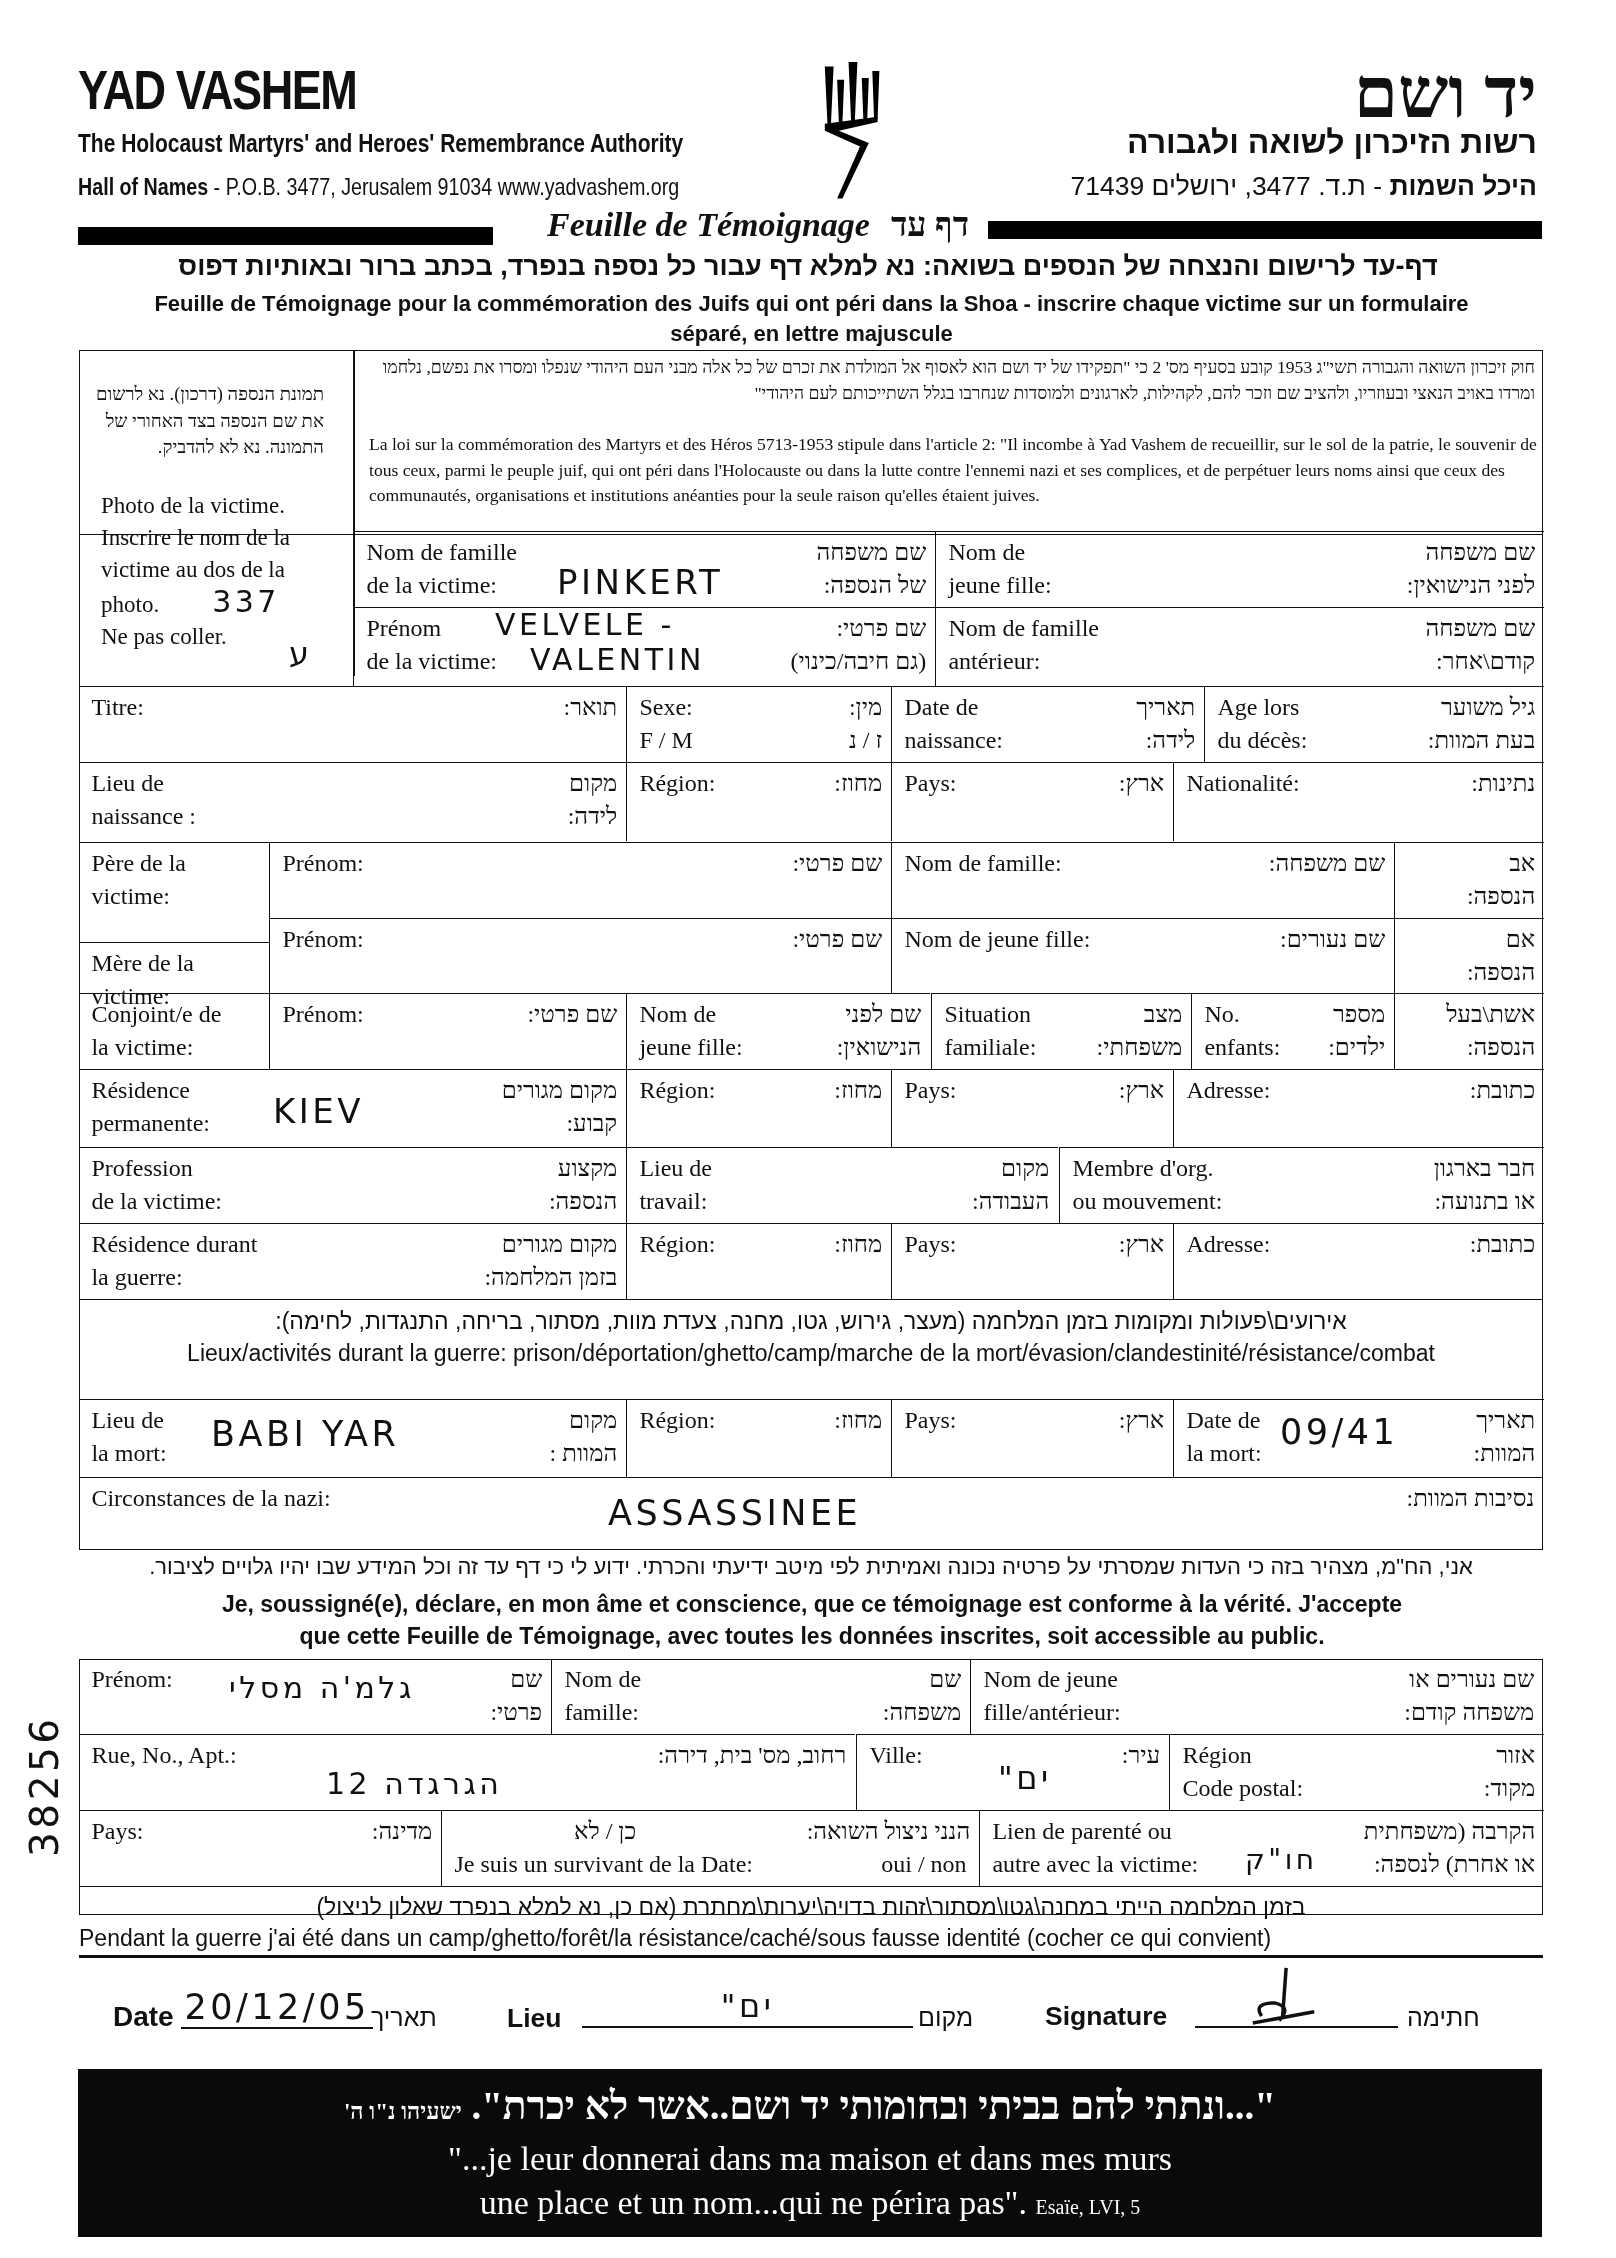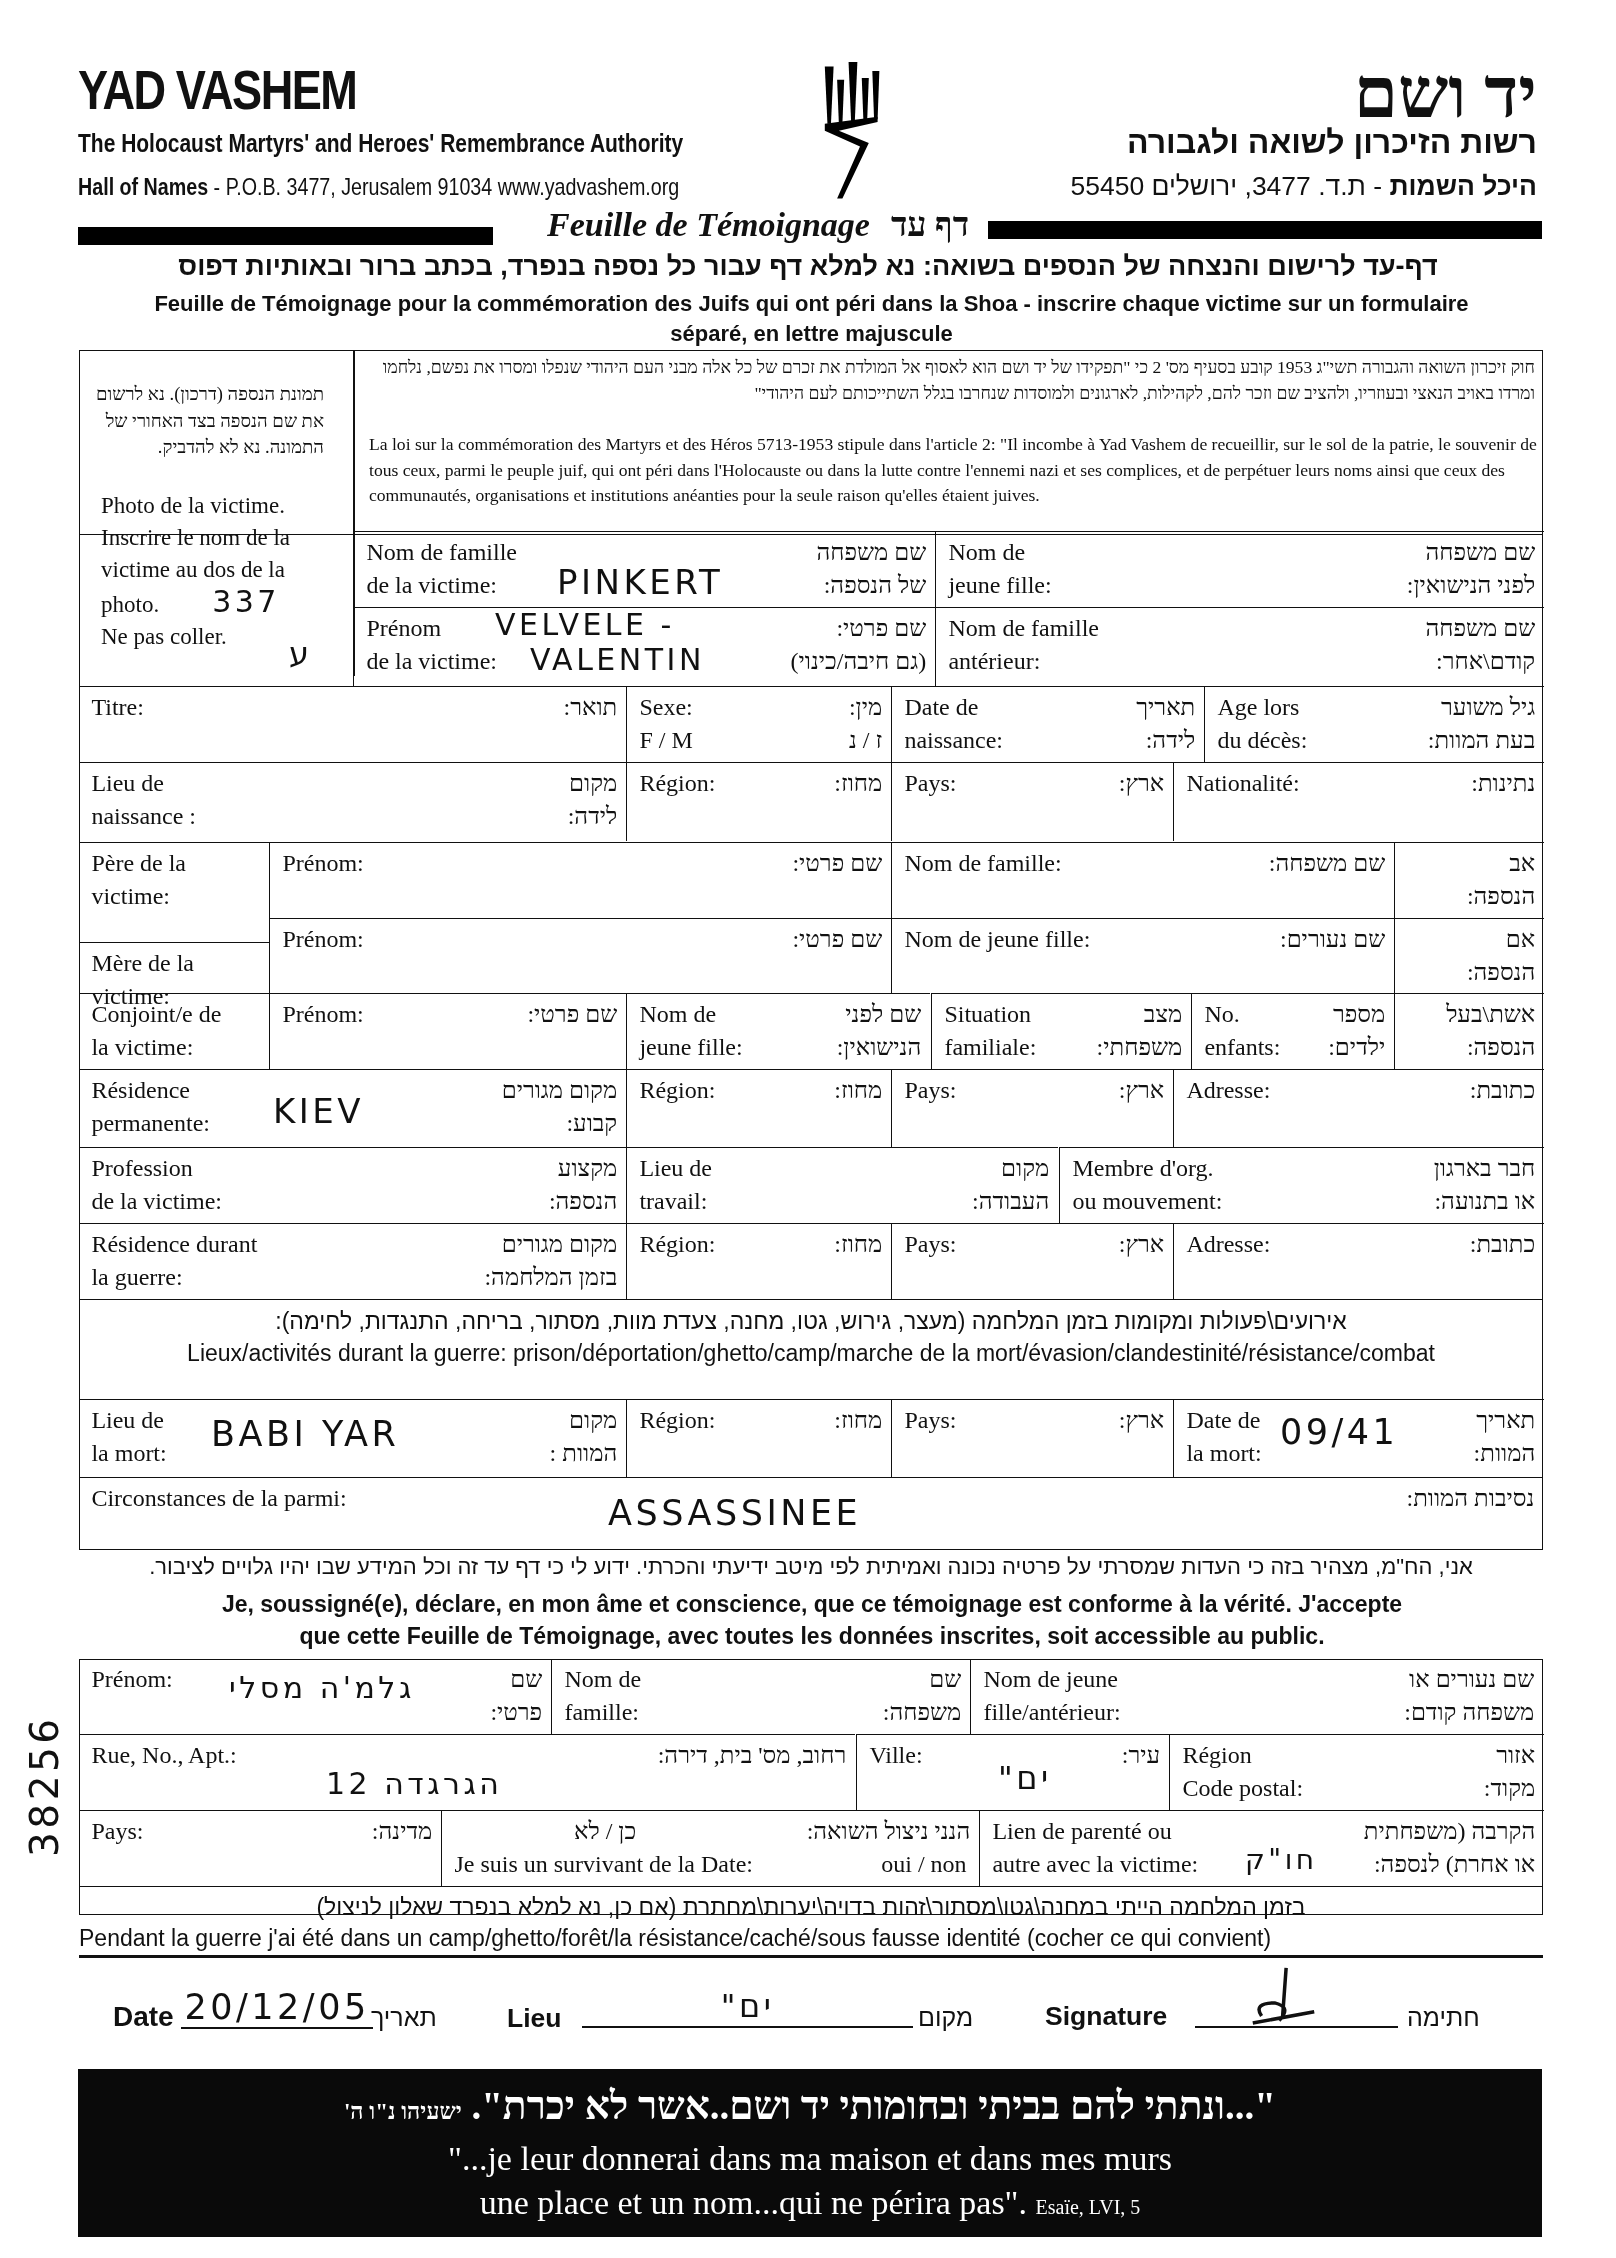--- a/index.html
+++ b/index.html
@@ -63,21 +63,21 @@
     <polygon points="24,20 32,20 30,70 26,70"></polygon>
     <polygon points="37,0 47,0 44,70 40,70"></polygon>
     <polygon points="52,18 60,18 58,70 54,70"></polygon>
     <polygon points="64,10 72,10 70,65 66,65"></polygon>
     <polygon points="10,70 70,62 70,68 26,78 60,92 30,155 24,155 50,96 10,78"></polygon>
   </g>
 </svg>
 
 <div class="abs rtl" id="logo-he">יד ושם</div>
 <div class="abs rtl sans" id="subtitle-he">רשות הזיכרון לשואה ולגבורה</div>
-<div class="abs rtl sans" id="address-he"><b>היכל השמות</b><span> - ת.ד. 3477, ירושלים 55450</span></div>
+<div class="abs rtl sans" id="address-he"><b>היכל השמות</b><span> - ת.ד. 3477, ירושלים 71439</span></div>
 
 <div class="abs bar" id="bar-left"></div>
 <div class="abs" id="doc-title">Feuille de Témoignage</div>
 <div class="abs rtl" id="doc-title-he">דף עד</div>
 <div class="abs bar" id="bar-right"></div>
 
 <div class="abs rtl cond" id="intro-he">דף-עד לרישום והנצחה של הנספים בשואה: נא למלא דף עבור כל נספה בנפרד, בכתב ברור ובאותיות דפוס</div>
 <div class="abs cond" id="intro-fr">Feuille de Témoignage pour la commémoration des Juifs qui ont péri dans la Shoa - inscrire chaque victime sur un formulaire séparé, en lettre majuscule</div>
 
 <div class="box" id="law-box"></div>
@@ -310,21 +310,21 @@
   <div class="he">ארץ:</div>
 </div>
 <div class="cell" style="left:1173px;top:1399px;width:371px;height:78px">
   <div class="fr" style="white-space:pre-line">Date de
 la mort:</div>
   <div class="he" style="white-space:pre-line">תאריך
 המוות:</div>
   <div class="val hand" style="left:106px;top:16px;font-size:35px">09/41</div>
 </div>
 <div class="cell" style="left:79px;top:1477px;width:1464px;height:73px;border-left:none">
-  <div class="fr">Circonstances de la parmi:</div>
+  <div class="fr">Circonstances de la nazi:</div>
   <div class="he">נסיבות המוות:</div>
   <div class="val hand" style="left:529px;top:19.4px;font-size:35px">ASSASSINEE</div>
 </div>
 
 <div class="section-text rtl cond" style="left:79px;width:1464px;top:1554px;font-size:22px">אני, הח"מ, מצהיר בזה כי העדות שמסרתי על פרטיה נכונה ואמיתית לפי מיטב ידיעתי והכרתי. ידוע לי כי דף עד זה וכל המידע שבו יהיו גלויים לציבור.</div>
 <div class="section-text cond" style="left:221px;width:1182px;top:1588px;font-size:23px;font-weight:bold;line-height:32px">Je, soussigné(e), déclare, en mon âme et conscience, que ce témoignage est conforme à la vérité. J'accepte que cette Feuille de Témoignage, avec toutes les données inscrites, soit accessible au public.</div>
 
 <div class="box" style="left:79px;top:1659px;width:1464px;height:256px"></div>
 
 <div class="cell" style="left:79px;top:1659px;width:472px;height:76px;border-left:none;border-top:none">

